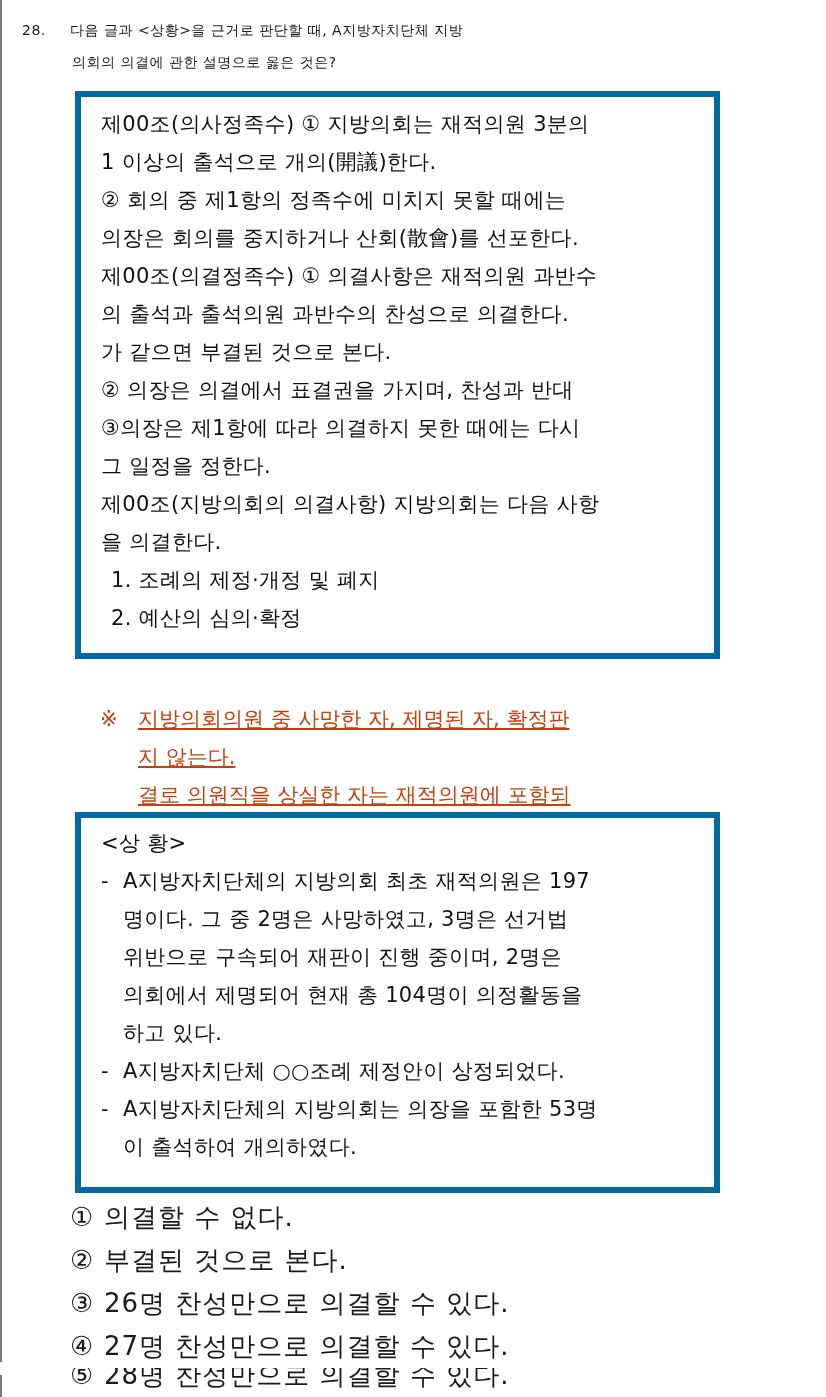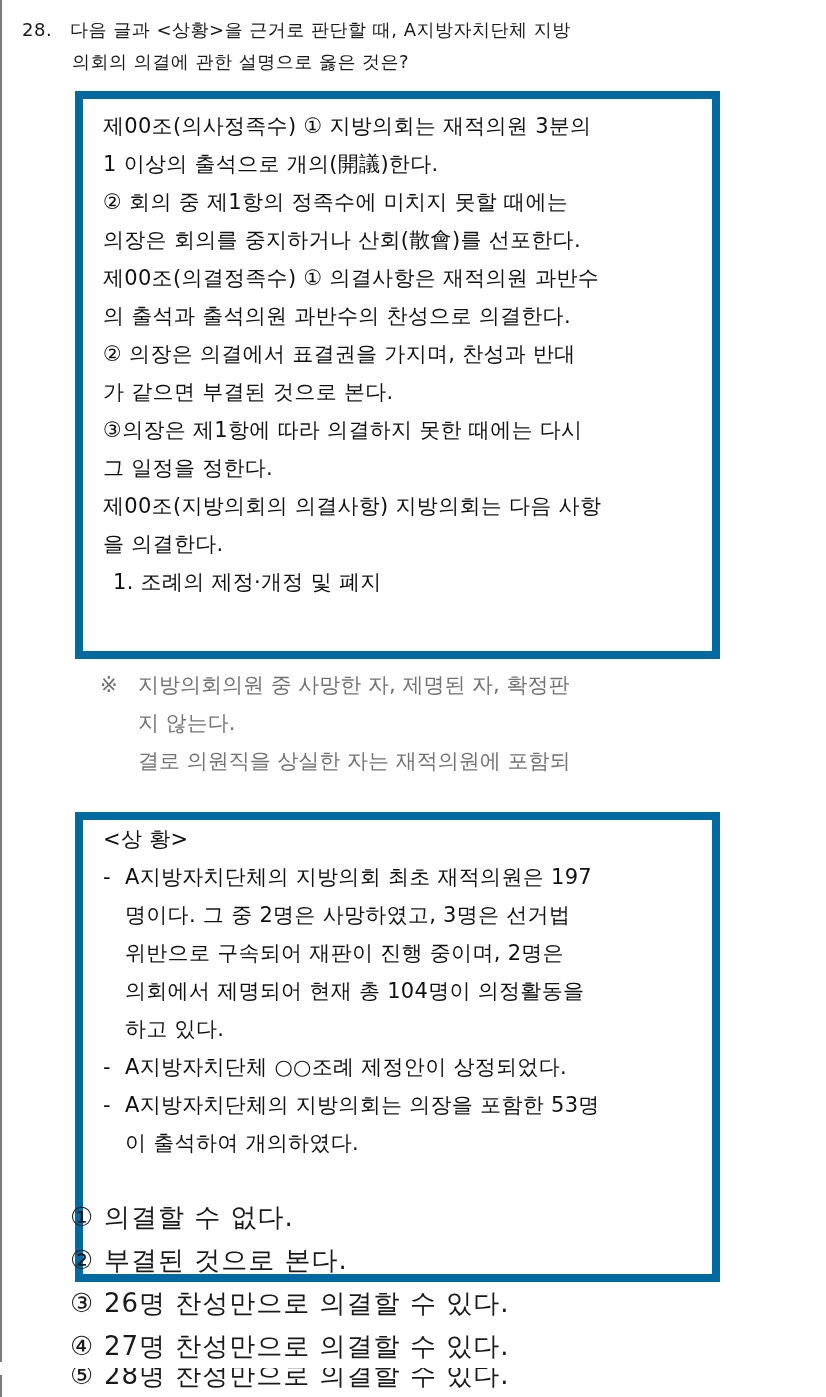--- a/index.html
+++ b/index.html
@@ -9,46 +9,46 @@
     color: #1a1a1a;
   }
   .left-rule-top {
     position: absolute; left: 0; top: 0; width: 2px; height: 1362px; background: #7a7a7a;
   }
   .left-rule-bottom {
     position: absolute; left: 0; top: 1375px; width: 2px; height: 22px; background: #7a7a7a;
   }
   .question {
     position: absolute; left: 22px; top: 14px; width: 760px;
-    font-size: 18px; line-height: 32px; letter-spacing: 0.5px;
+    font-size: 14px; line-height: 32px; letter-spacing: 0.5px;
   }
   .question .num { display: inline-block; width: 48px; }
   .question .line2 { padding-left: 50px; }
 
   .box {
     position: absolute; left: 75px; width: 645px;
-    border: 8px solid #0369a1; background: #fff;
+    border: 6px solid #0369a1; background: #fff;
     padding: 8px 0 8px 20px; box-sizing: border-box;
     font-family: "DejaVu Sans", sans-serif;
   }
   .rules-box { top: 91px; height: 568px; }
   .box .ln {
     font-size: 21px; line-height: 38px; white-space: nowrap; color: #111;
     letter-spacing: 0.3px;
   }
   .box .ln.indent1 { padding-left: 10px; }
 
   .note {
-    position: absolute; left: 100px; top: 666px; width: 620px;
-    font-size: 21px; line-height: 38px; color: #737373;
+    position: absolute; left: 100px; top: 700px; width: 620px;
+    font-size: 21px; line-height: 38px; color: #c2410c; text-decoration: underline;
   }
   .note .mark { display: inline-block; width: 38px; }
   .note .cont { padding-left: 38px; }
 
-  .situation-box { top: 812px; height: 470px; padding-top: 0; }
+  .situation-box { top: 812px; height: 381px; padding-top: 6px; }
   .situation-box .dash { display: inline-block; width: 22px; }
   .situation-box .cont { padding-left: 22px; }
 
   .options {
     position: absolute; left: 70px; top: 1196px; width: 600px;
   }
   .options .opt {
     font-size: 26px; line-height: 43px; letter-spacing: 1px; color: #1a1a1a;
     white-space: nowrap;
   }
@@ -68,27 +68,28 @@
   <div class="line2">의회의 의결에 관한 설명으로 옳은 것은?</div>
 </div>
 
 <div class="box rules-box">
   <div class="ln">제00조(의사정족수) ① 지방의회는 재적의원 3분의</div>
   <div class="ln">1 이상의 출석으로 개의(開議)한다.</div>
   <div class="ln">② 회의 중 제1항의 정족수에 미치지 못할 때에는</div>
   <div class="ln">의장은 회의를 중지하거나 산회(散會)를 선포한다.</div>
   <div class="ln">제00조(의결정족수) ① 의결사항은 재적의원 과반수</div>
   <div class="ln">의 출석과 출석의원 과반수의 찬성으로 의결한다.</div>
+  <div class="ln">가 같으면 부결된 것으로 본다.</div>
   <div class="ln">② 의장은 의결에서 표결권을 가지며, 찬성과 반대</div>
-  <div class="ln">가 같으면 부결된 것으로 본다.</div>
   <div class="ln">③의장은 제1항에 따라 의결하지 못한 때에는 다시</div>
   <div class="ln">그 일정을 정한다.</div>
   <div class="ln">제00조(지방의회의 의결사항) 지방의회는 다음 사항</div>
   <div class="ln">을 의결한다.</div>
   <div class="ln indent1">1. 조례의 제정·개정 및 폐지</div>
+  <div class="ln indent1">2. 예산의 심의·확정</div>
 </div>
 
 <div class="note">
   <div>
     <span class="mark">※</span><span>지방의회의원 중 사망한 자, 제명된 자, 확정판</span>
   </div>
   <div class="cont">지 않는다.</div>
   <div class="cont">결로 의원직을 상실한 자는 재적의원에 포함되</div>
 </div>
 

